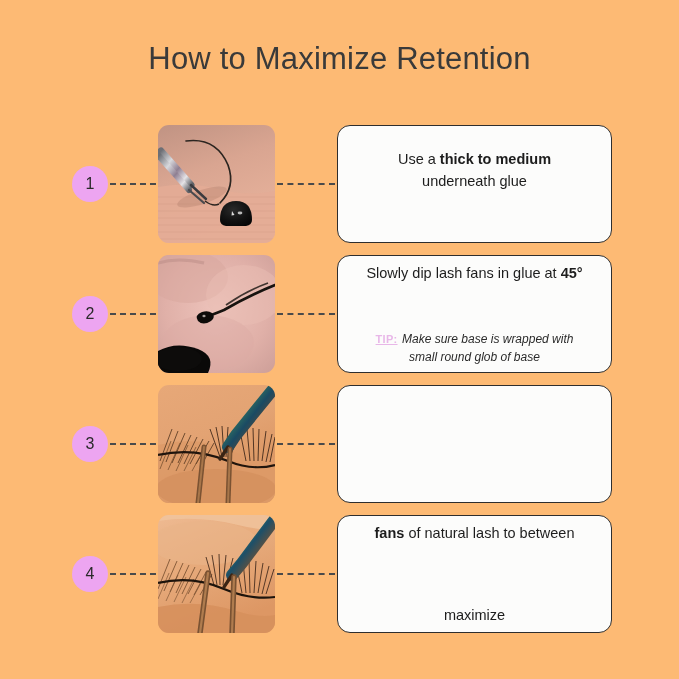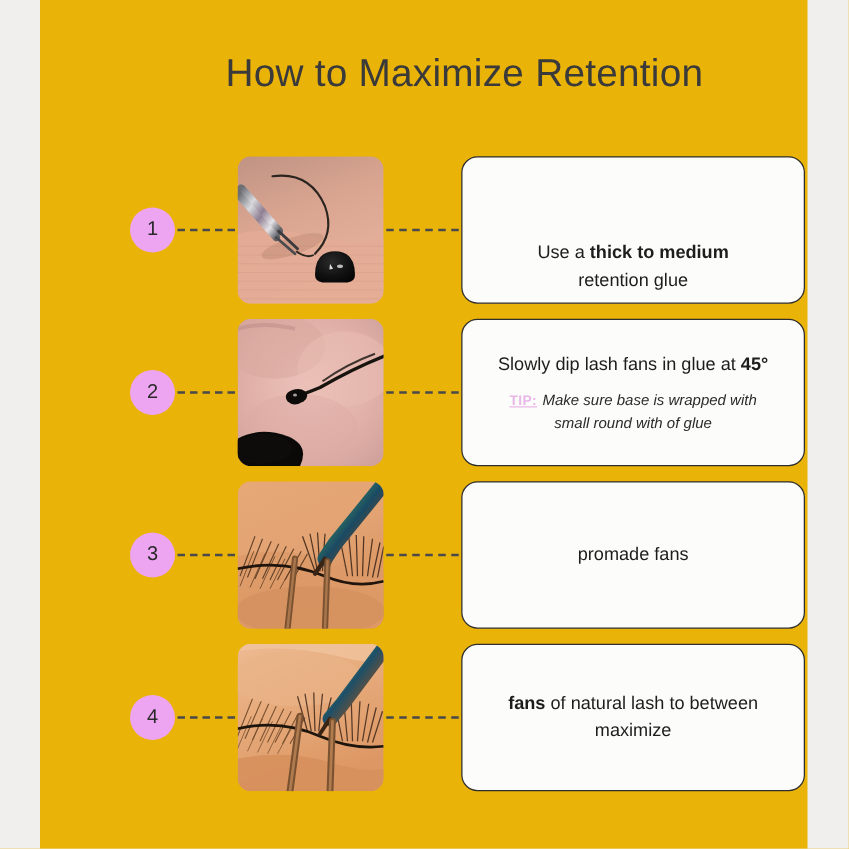--- a/index.html
+++ b/index.html
@@ -10,24 +10,23 @@
     width: 679px;
     height: 679px;
     background: #f0efed;
     font-family: "Liberation Sans", sans-serif;
     overflow: hidden;
     position: relative;
   }
 
   #infographic {
     position: relative;
-    width: 614px;
+    width: 679px;
     height: 679px;
-    background: #eab308;
-    margin-left: 32px;
+    background: #fdba74;
   }
 
   
   .title {
     position: absolute;
     top: 41px;
     left: 0;
     width: 679px;
     text-align: center;
     font-size: 31px;
@@ -96,24 +95,24 @@
     top: 0;
     width: 275px;
     height: 118px;
     box-sizing: border-box;
     background: #fcfcfb;
     border: 1.4px solid #2e2e2e;
     border-radius: 13px;
     display: flex;
     flex-direction: column;
     align-items: center;
-    justify-content: center;
+    justify-content: space-between;
     padding: 6px 14px;
   }
-  .card.top-bias { justify-content: flex-end; padding-top: 40px; }
+  .card.top-bias { justify-content: flex-start; padding-top: 22px; }
 
   .card-line {
     font-size: 14.5px;
     line-height: 1.55;
     color: #1d1d1d;
     text-align: center;
   }
   .card-line b { font-weight: 700; }
 
   .tip-block {
@@ -187,21 +186,21 @@
         <path d="M74 86 l2.5 4 l-3 0.6 Z" fill="#ffffff" opacity="0.85"></path>
         <ellipse cx="82" cy="88" rx="2.4" ry="1.4" fill="#ffffff" opacity="0.7"></ellipse>
       </svg>
     </div>
     <div class="dash dash-right"></div>
     <div class="card top-bias">
       <div class="card-line">
         <span>Use a </span><b>thick to medium</b><span></span>
       </div>
       <div class="card-line">
-        <span>retention glue</span>
+        <span>underneath glue</span>
       </div>
     </div>
   </div>
 
   <div class="row row-2">
     <div class="num-circle">2</div>
     <div class="dash dash-left"></div>
     <div class="photo">
       <svg viewBox="0 0 117 118" xmlns="http://www.w3.org/2000/svg">
         <defs>
@@ -225,21 +224,21 @@
       </svg>
     </div>
     <div class="dash dash-right"></div>
     <div class="card">
       <div class="card-line">
         <span>Slowly dip lash fans in glue at </span><b>45°</b>
       </div>
       <div class="tip-block">
         <span class="tip-label">TIP:</span>
         <span class="tip-text">Make sure base is wrapped with</span>
-        <div class="tip-text">small round with of glue</div>
+        <div class="tip-text">small round glob of base</div>
       </div>
     </div>
   </div>
 
   <div class="row row-3">
     <div class="num-circle">3</div>
     <div class="dash dash-left"></div>
     <div class="photo">
       <svg viewBox="0 0 117 118" xmlns="http://www.w3.org/2000/svg">
         <defs>
@@ -297,21 +296,20 @@
         <path d="M117 2 L78 50 L70 62" stroke="url(#tw3)" stroke-width="12" stroke-linecap="round"></path>
         <path d="M70 62 L62 74" stroke="#3a2414" stroke-width="3.4" stroke-linecap="round"></path>
         <path d="M46 62 L40 118" stroke="#7a5232" stroke-width="5" stroke-linecap="round"></path>
         <path d="M46 62 L40 118" stroke="#a8764a" stroke-width="2" stroke-linecap="round"></path>
         <path d="M72 64 L70 118" stroke="#7a5232" stroke-width="5" stroke-linecap="round"></path>
         <path d="M72 64 L70 118" stroke="#a8764a" stroke-width="2" stroke-linecap="round"></path>
       </svg>
     </div>
     <div class="dash dash-right"></div>
     <div class="card">
-      <div class="card-line">promade fans</div>
     </div>
   </div>
 
   <div class="row row-4">
     <div class="num-circle">4</div>
     <div class="dash dash-left"></div>
     <div class="photo">
       <svg viewBox="0 0 117 118" xmlns="http://www.w3.org/2000/svg">
         <defs>
           <linearGradient id="sk4" x1="0" y1="0" x2="0.4" y2="1">

